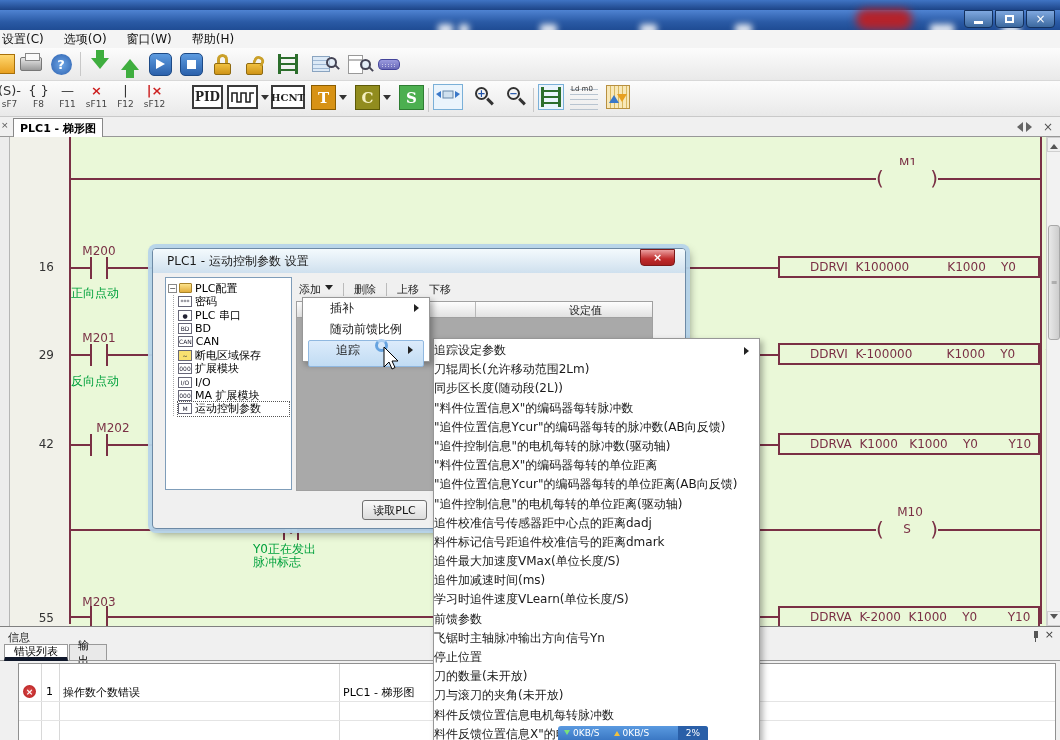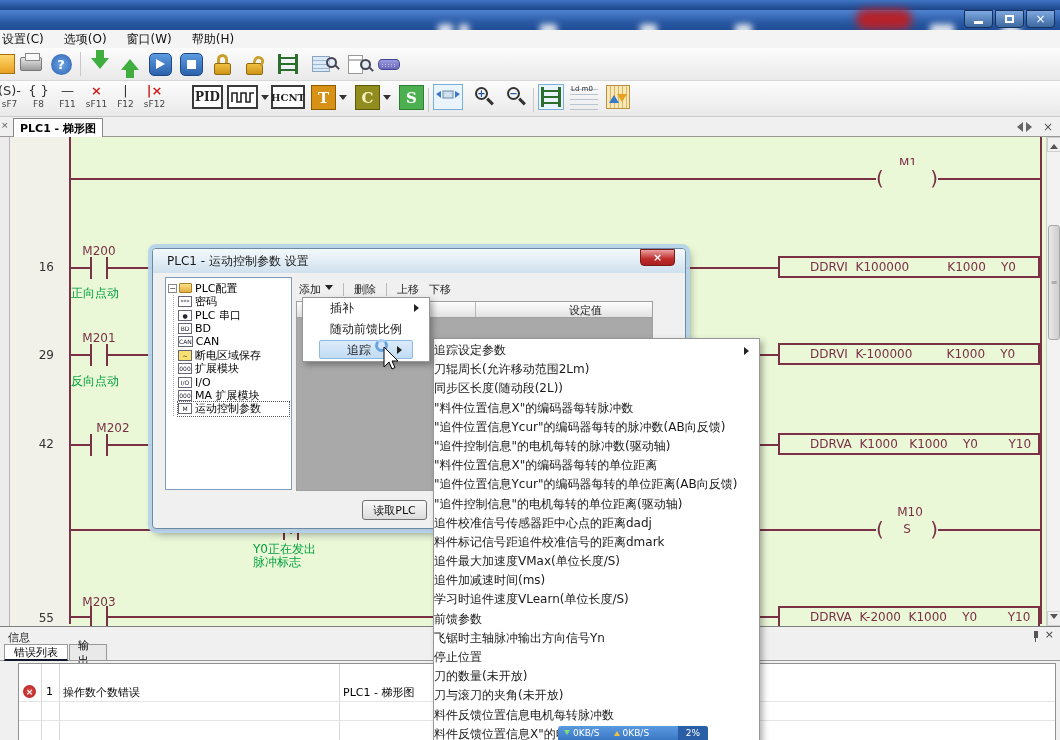--- a/index.html
+++ b/index.html
@@ -106,21 +106,21 @@
   .dtb{position:absolute;left:141px;top:30px;right:6px;height:20px;display:flex;align-items:center;font-size:11px;color:#222}
   .dtbtn{display:flex;align-items:center;padding:2px 5px}
   .vsep{width:1px;height:13px;background:#bbb;margin:0 5px}
   .ghead{position:absolute;left:143px;top:52px;width:357px;height:17px;background:linear-gradient(#fdfdfd,#e2e2e2);border:1px solid #a0a0a0;font-size:11px;color:#222}
   .gbody{position:absolute;left:143px;top:69px;width:357px;height:173px;background:#a9a9a9;border:1px solid #a0a0a0;border-top:none}
   .readbtn{position:absolute;left:209px;top:251px;width:65px;height:20px;background:linear-gradient(#f9f9f9,#dcdcdc);border:1px solid #707070;border-radius:3px;font-size:11px;display:flex;align-items:center;justify-content:center;color:#111}
   
   .popup{background:#fff;border:1px solid #979797;box-shadow:3px 3px 6px rgba(0,0,0,.3)}
   .addmenu{left:302px;top:297px;width:128px;height:65px;z-index:40}
   .pitem{position:relative;height:21px;line-height:21px;padding-left:27px;font-size:12px;color:#1a1a1a}
-  .hl{background:linear-gradient(#dcebfb,#c1dcf3);border:1px solid #90b8e0;border-radius:2px;margin:0 16px;height:19px;line-height:19px}
+  .hl{background:linear-gradient(#dcebfb,#c1dcf3);border:1px solid #90b8e0;border-radius:2px;margin:0 5px;height:27px;line-height:19px}
   .parr{position:absolute;right:6px;top:6px;width:0;height:0;border:4px solid transparent;border-left:5px solid #222}
   .submenu{left:433px;top:338px;width:327px;height:406px;z-index:38;padding-top:2px}
   .sitem{position:relative;height:19.2px;line-height:19.2px;font-size:12px;color:#1a1a1a;white-space:nowrap;overflow:hidden}
   
   .spin{left:375px;top:339px;width:13px;height:13px;border:3.5px solid #66a3e0;border-top-color:#a8ccf0;border-radius:50%;z-index:60}
   .cursor{left:381px;top:347px;z-index:61}
   
   .net{left:558px;top:726px;width:150px;height:14px;background:linear-gradient(#5a9ae0,#3b78c4);border-radius:3px 3px 0 0;display:flex;align-items:center;color:#fff;font-size:9px;z-index:70}
   .net .pct{background:#2a5fa8;height:14px;display:flex;align-items:center;justify-content:center;width:30px;border-radius:0 3px 0 0}
   .ndn{width:0;height:0;border:3px solid transparent;border-top:5px solid #7ae07a;margin:2px 3px 0 6px}
@@ -359,21 +359,21 @@
     <div class="thumb">≡</div>
     <div class="sbtn" style="bottom:0">
         <div class="tri-dn"></div>
       </div>
   </div>
 
   <div class="abs infopanel">
     <div class="iptitle">信息</div>
     <div style="position:absolute;right:22px;top:4px" class="pin"></div>
     <div style="position:absolute;right:6px;top:1px;color:#444;font-size:11px">×</div>
-    <div class="iptab" style="left:4px;width:64px;background:#fff;border-bottom:2px solid #0f172a;z-index:2">
+    <div class="iptab" style="left:4px;width:64px;background:#fff;border-bottom:4px solid #0f172a;z-index:2">
         <span>错误列表</span>
       </div>
     <div class="iptab" style="left:69px;width:38px;background:#e9e9e9">
         <span>输出</span>
       </div>
     <div style="position:absolute;left:0;top:33px;width:100%;height:1px;background:#999"></div>
     <div class="itable">
       <div class="colline" style="left:22px"></div>
       <div class="colline" style="left:40px"></div>
       <div class="colline" style="left:320px"></div>

